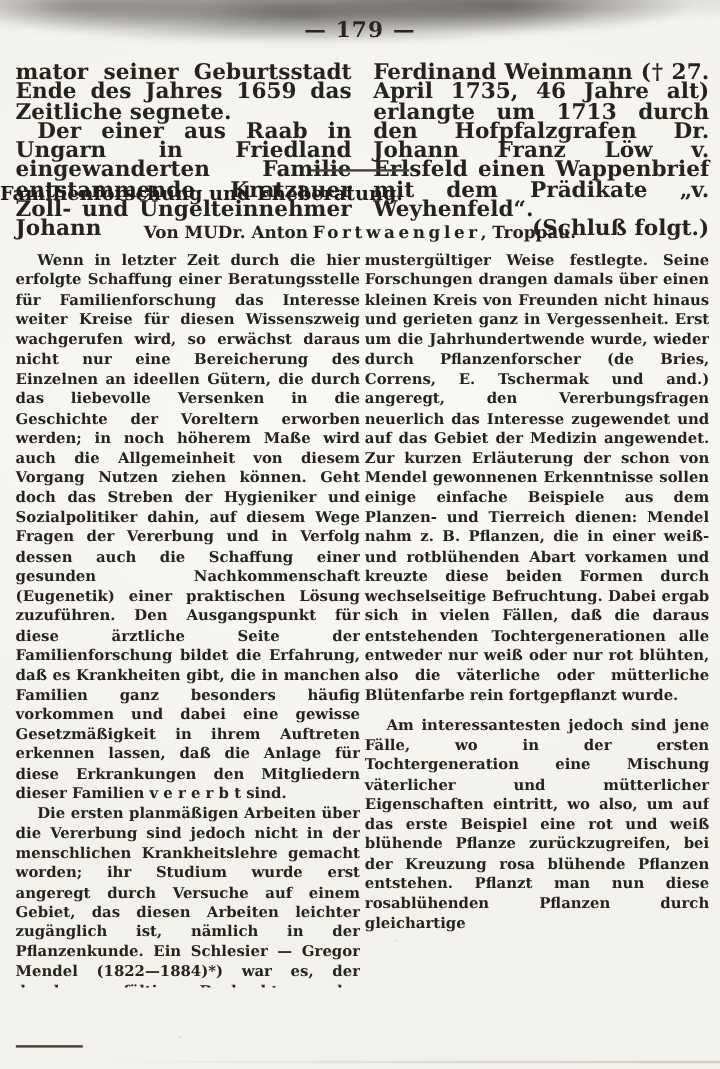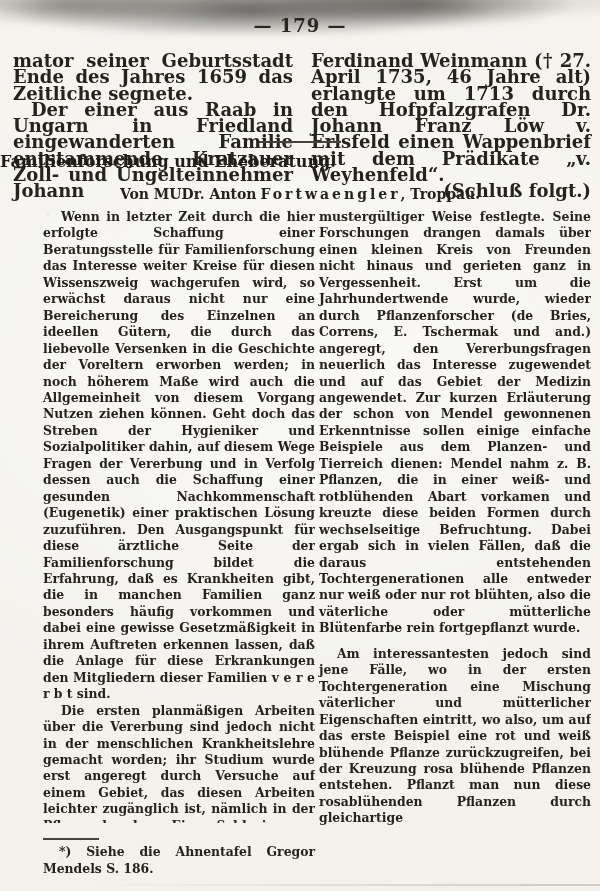--- a/index.html
+++ b/index.html
@@ -64,21 +64,21 @@
     text-align: left; font-size: 16px; font-weight: bold;
     color: #201d18; z-index: 2;
   }
   .article-byline {
     position: absolute; top: 186px; left: 0; right: 0;
     text-align: center; font-size: 14px; font-weight: bold; z-index: 2;
   }
   .article-byline .author-name { letter-spacing: 3px; margin-left: 4px; }
   .body-section {
     position: absolute; top: 209px; left: 13px; right: 9px; bottom: 0;
-    display: flex; gap: 4px; z-index: 2; overflow: hidden; margin-left: 30px;
+    display: flex; gap: 4px; z-index: 2; overflow: hidden;
   }
   .body-section .col { flex: 1 1 0; min-width: 0; position: relative; }
   .body-section p {
     margin: 0; font-size: 12.4px; line-height: 16.45px;
     font-weight: bold; text-align: justify;
   }
   .col-left .flow { max-height: 614px; overflow: hidden; }
   .col-right p + p { margin-top: 9px; }
   .footnote-block { position: absolute; left: 0; bottom: 14px; width: 100%; }
   .footnote-divider { width: 56px; height: 2px; background: #45413b; margin-bottom: 4px; }
@@ -118,21 +118,20 @@
   <div class="article-byline"><span>Von MUDr. Anton</span><span class="author-name">Fortwaengler</span><span>, Troppau.</span></div>
 
   <div class="body-section">
     <div class="col col-left">
       <div class="flow">
         <p class="indent">Wenn in letzter Zeit durch die hier erfolgte Schaffung einer Beratungsstelle für Familienforschung das Interesse weiter Kreise für diesen Wissenszweig wachgerufen wird, so erwächst daraus nicht nur eine Bereicherung des Einzelnen an ideellen Gütern, die durch das liebevolle Versenken in die Geschichte der Voreltern erworben werden; in noch höherem Maße wird auch die Allgemeinheit von diesem Vorgang Nutzen ziehen können. Geht doch das Streben der Hygieniker und Sozialpolitiker dahin, auf diesem Wege Fragen der Vererbung und in Verfolg dessen auch die Schaffung einer gesunden Nachkommenschaft (Eugenetik) einer praktischen Lösung zuzuführen. Den Ausgangspunkt für diese ärztliche Seite der Familienforschung bildet die Erfahrung, daß es Krankheiten gibt, die in manchen Familien ganz besonders häufig vorkommen und dabei eine gewisse Gesetzmäßigkeit in ihrem Auftreten erkennen lassen, daß die Anlage für diese Erkrankungen den Mitgliedern dieser Familien v e r e r b t sind.</p>
         <p class="indent">Die ersten planmäßigen Arbeiten über die Vererbung sind jedoch nicht in der menschlichen Krankheitslehre gemacht worden; ihr Studium wurde erst angeregt durch Versuche auf einem Gebiet, das diesen Arbeiten leichter zugänglich ist, nämlich in der Pflanzenkunde. Ein Schlesier — Gregor Mendel (1822—1884)*) war es, der durch sorgfältige Beobachtung der Kreuzungsergebnisse gewisser Pflanzenarten als erster die dabei waltenden Regeln und Gesetze fand und in</p>
       </div>
       <div class="footnote-block">
         <div class="footnote-divider"></div>
-        <p class="footnote">*) Siehe die Ahnentafel Gregor Mendels S. 186.</p>
       </div>
     </div>
     <div class="col col-right">
       <p class="noindent">mustergültiger Weise festlegte. Seine Forschungen drangen damals über einen kleinen Kreis von Freunden nicht hinaus und gerieten ganz in Vergessenheit. Erst um die Jahrhundertwende wurde, wieder durch Pflanzenforscher (de Bries, Correns, E. Tschermak und and.) angeregt, den Vererbungsfragen neuerlich das Interesse zugewendet und auf das Gebiet der Medizin angewendet. Zur kurzen Erläuterung der schon von Mendel gewonnenen Erkenntnisse sollen einige einfache Beispiele aus dem Planzen- und Tierreich dienen: Mendel nahm z. B. Pflanzen, die in einer weiß- und rotblühenden Abart vorkamen und kreuzte diese beiden Formen durch wechselseitige Befruchtung. Dabei ergab sich in vielen Fällen, daß die daraus entstehenden Tochtergenerationen alle entweder nur weiß oder nur rot blühten, also die väterliche oder mütterliche Blütenfarbe rein fortgepflanzt wurde.</p>
       <p class="indent">Am interessantesten jedoch sind jene Fälle, wo in der ersten Tochtergeneration eine Mischung väterlicher und mütterlicher Eigenschaften eintritt, wo also, um auf das erste Beispiel eine rot und weiß blühende Pflanze zurückzugreifen, bei der Kreuzung rosa blühende Pflanzen entstehen. Pflanzt man nun diese rosablühenden Pflanzen durch gleichartige</p>
     </div>
   </div>
 
   <div class="bottom-streak"></div>
 </div>

